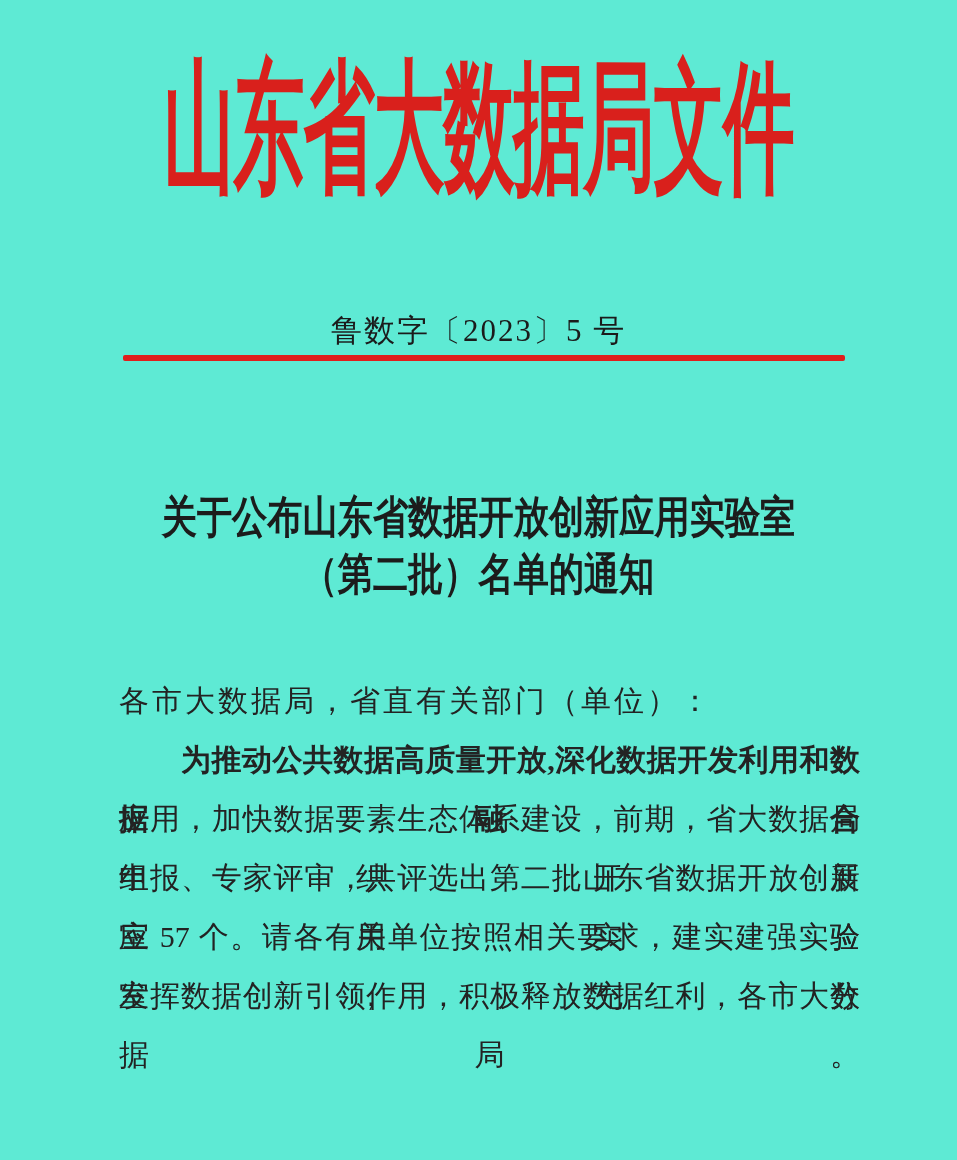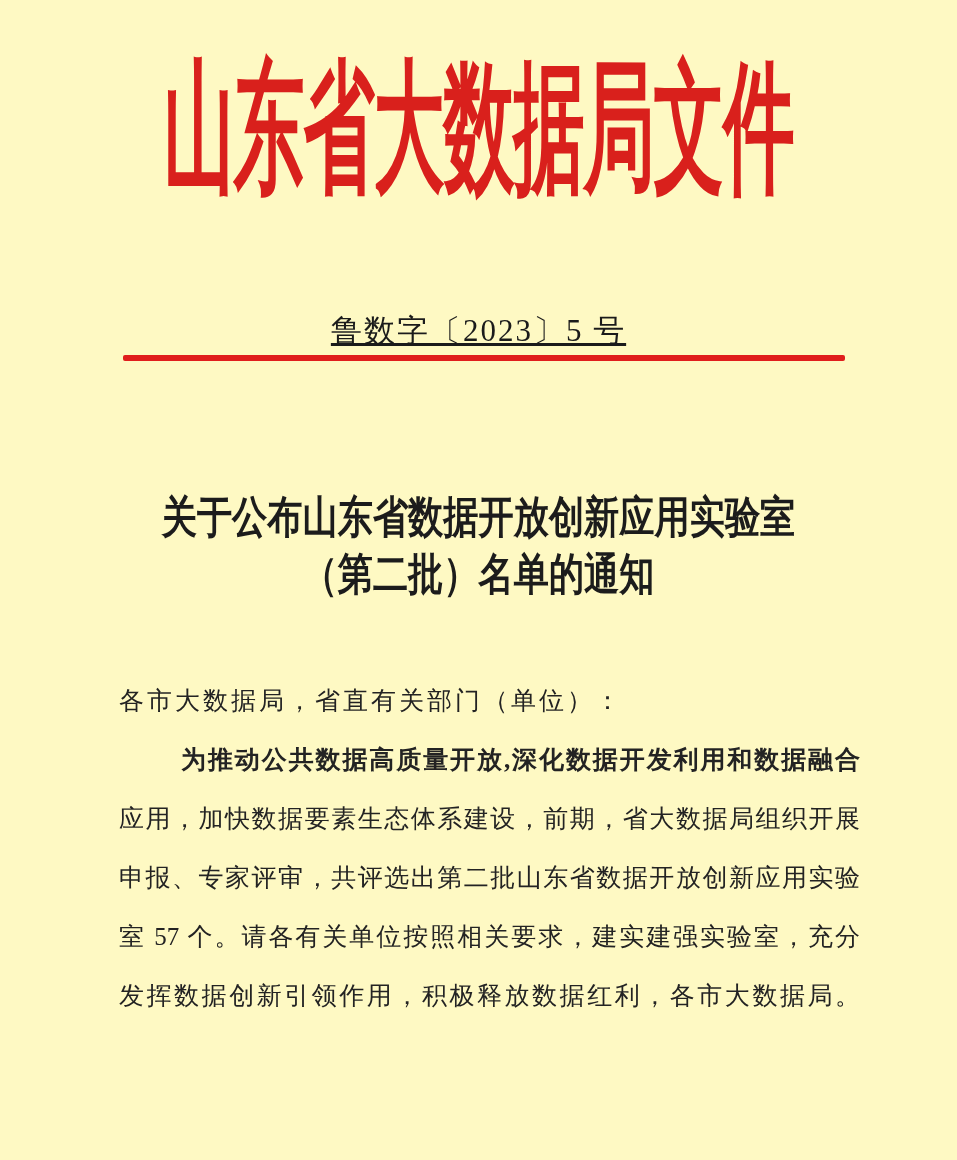--- a/index.html
+++ b/index.html
@@ -5,21 +5,21 @@
   * { margin: 0; padding: 0; box-sizing: border-box; }
   html, body {
     background: #ffffff;
     font-family: "Liberation Serif", "DejaVu Serif", serif;
   }
   .page {
     position: relative;
     width: 957px;
     height: 1160px;
     margin: 0 auto;
-    background: #fef9c3;
+    background: #5eead4;
     overflow: hidden;
   }
   
   .letterhead {
     position: absolute;
     top: 94px;
     left: 0;
     width: 100%;
     text-align: center;
     font-size: 71px;
@@ -35,21 +35,20 @@
     position: absolute;
     top: 312px;
     left: 0;
     width: 100%;
     text-align: center;
     font-size: 31px;
     line-height: 38px;
     letter-spacing: 2px;
     color: #1b1b1b;
     white-space: nowrap;
-    text-decoration: underline;
   }
   .red-rule {
     position: absolute;
     top: 355px;
     left: 123px;
     width: 722px;
     height: 6px;
     background: #e01e1c;
     border-radius: 2px;
   }
@@ -65,21 +64,21 @@
     color: #1c1c1c;
     transform: scaleX(0.80);
     transform-origin: center center;
     white-space: nowrap;
   }
   .doc-body {
     position: absolute;
     top: 671px;
     left: 119px;
     width: 741px;
-    font-size: 25px;
+    font-size: 30px;
     color: #232323;
   }
   .doc-line {
     height: 59px;
     line-height: 59px;
     white-space: nowrap;
   }
   .salutation {
     text-align: left;
     letter-spacing: 3px;

